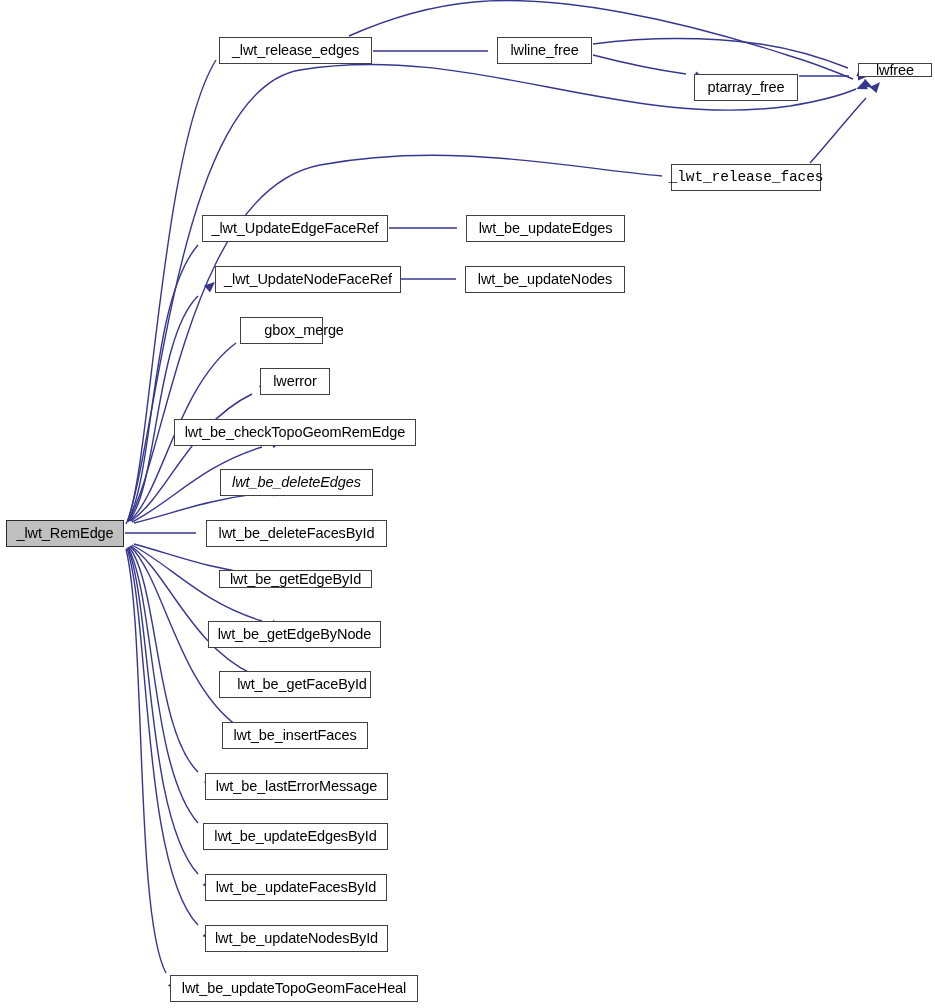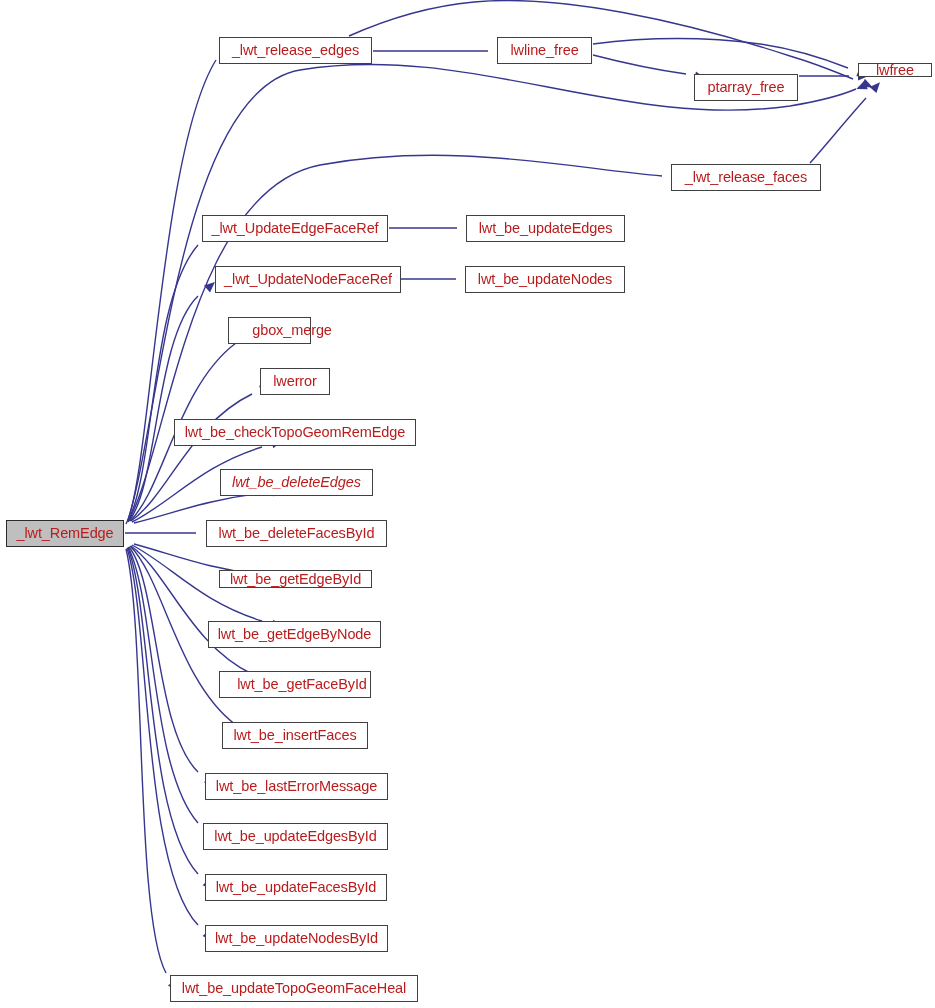--- a/index.html
+++ b/index.html
@@ -21,21 +21,21 @@
     top: 0;
     width: 935px;
     height: 1008px;
     pointer-events: none;
   }
   .node {
     position: absolute;
     box-sizing: border-box;
     border: 1px solid #404040;
     background: #ffffff;
-    color: #b91c1c;
+    color: #000000;
     font-size: 14.5px;
     line-height: 1;
     display: flex;
     align-items: center;
     justify-content: center;
     white-space: nowrap;
     letter-spacing: -0.1px;
   }
   .node.root {
     background: #bfbfbf;
@@ -111,36 +111,36 @@
       </div>
       <div class="node" style="left: 497px; top: 37px; width: 95px; height: 27px;">
         <span>lwline_free</span>
       </div>
       <div class="node" style="left: 694px; top: 74px; width: 104px; height: 27px;">
         <span>ptarray_free</span>
       </div>
       <div class="node" style="left: 858px; top: 63px; width: 74px; height: 14px;">
         <span>lwfree</span>
       </div>
-      <div class="node" style="left: 671px; top: 164px; width: 150px; height: 27px;">
+      <div class="node" style="left: 671px; top: 164px; width: 150px; height: 27px; font-family: Liberation Mono, monospace;">
         <span>_lwt_release_faces</span>
       </div>
       <div class="node" style="left: 202px; top: 215px; width: 186px; height: 27px;">
         <span>_lwt_UpdateEdgeFaceRef</span>
       </div>
       <div class="node" style="left: 466px; top: 215px; width: 159px; height: 27px;">
         <span>lwt_be_updateEdges</span>
       </div>
       <div class="node" style="left: 215px; top: 266px; width: 186px; height: 27px;">
         <span>_lwt_UpdateNodeFaceRef</span>
       </div>
       <div class="node" style="left: 465px; top: 266px; width: 160px; height: 27px;">
         <span>lwt_be_updateNodes</span>
       </div>
-      <div class="node" style="left: 228px; top: 317px; width: 83px; height: 27px; padding-left: 45px;">
+      <div class="node" style="left: 240px; top: 317px; width: 83px; height: 27px; padding-left: 45px;">
         <span>gbox_merge</span>
       </div>
       <div class="node" style="left: 260px; top: 368px; width: 70px; height: 27px;">
         <span>lwerror</span>
       </div>
       <div class="node" style="left: 174px; top: 419px; width: 242px; height: 27px;">
         <span>lwt_be_checkTopoGeomRemEdge</span>
       </div>
       <div class="node" style="left: 220px; top: 469px; width: 153px; height: 27px; font-style: italic;">
         <span>lwt_be_deleteEdges</span>

